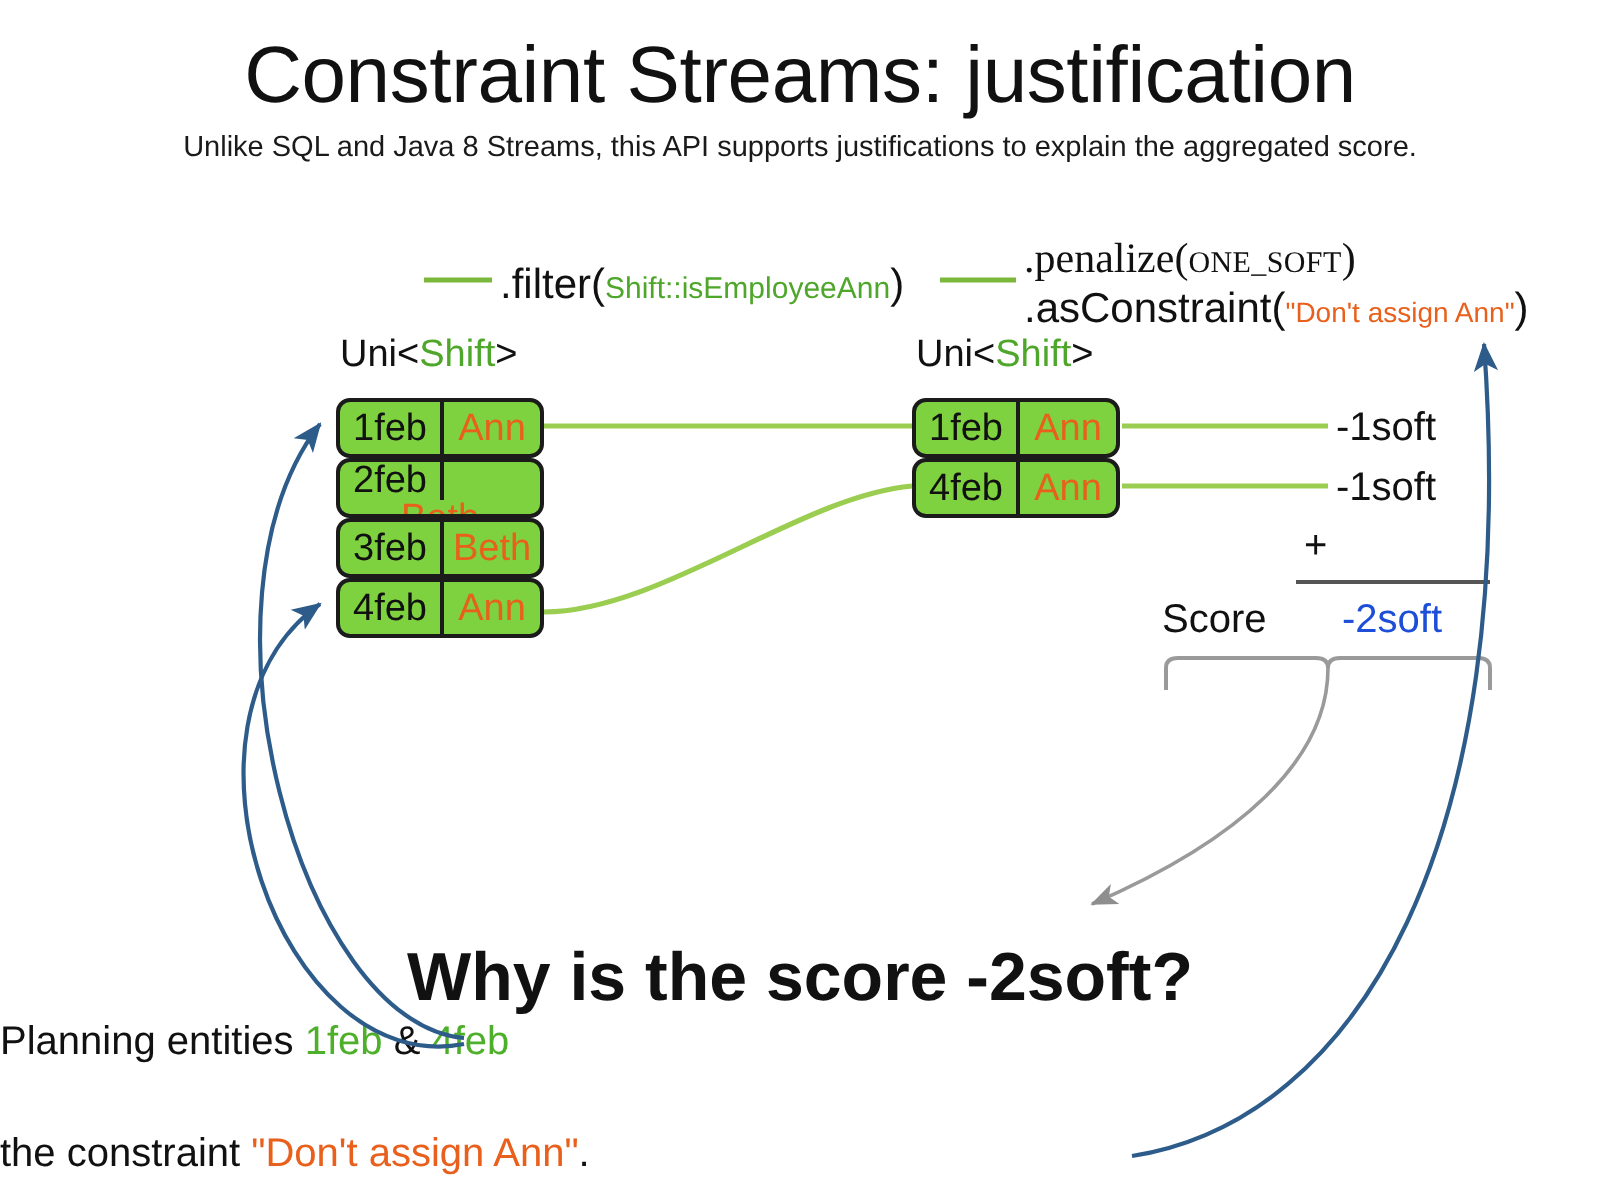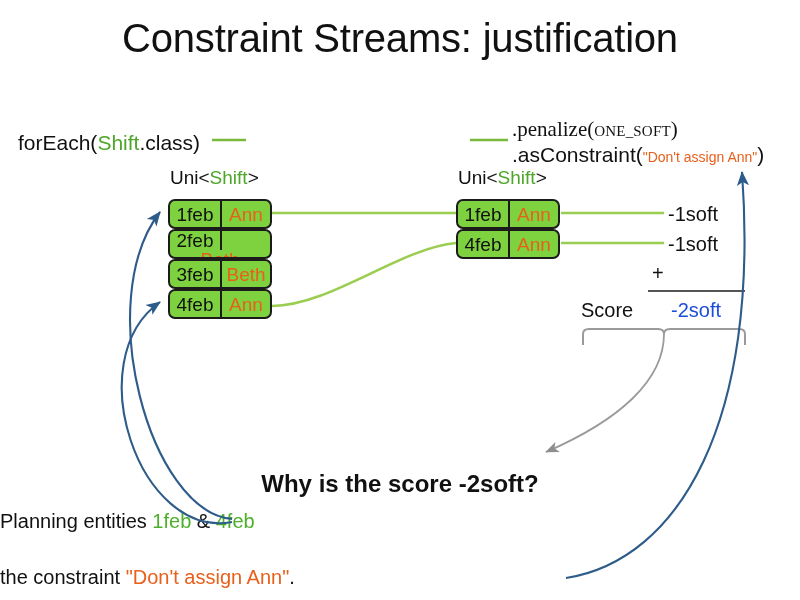--- a/index.html
+++ b/index.html
@@ -154,21 +154,21 @@
     color: #1d4ed8;
   }
 
   
   .why-heading {
     position: absolute;
     left: 0;
     top: 470px;
     width: 800px;
     text-align: center;
-    font-size: 24px;
+    font-size: 34px;
     font-weight: bold;
     color: #111111;
     white-space: nowrap;
   }
   .why-line {
     position: absolute;
     left: 0;
     width: 800px;
     font-size: 20px;
     color: #111111;
@@ -190,23 +190,24 @@
     height: 600px;
     pointer-events: none;
   }
 </style>
 </head>
 <body>
 
 <div id="slide">
 
   <div class="title">Constraint Streams: justification</div>
-
-  <div class="code code-foreach"><span>forEach(</span><span class="tok-type">Shift</span><span>.class)</span></div>
-
+  <div class="subtitle">Unlike SQL and Java 8 Streams, this API supports justifications to explain the aggregated score.</div>
+
+
+  <div class="code code-filter"><span>.filter(</span><span class="tok-small">Shift::isEmployeeAnn</span><span>)</span></div>
 
   <div class="code code-penalize"><span>.penalize(</span><span class="tok-const">ONE_SOFT</span><span>)</span></div>
 
   <div class="code code-asconstraint"><span>.asConstraint(</span><span class="tok-str">"Don't assign Ann"</span><span>)</span></div>
 
   <div class="uni-caption uni-left"><span>Uni&lt;</span><span class="tok-type">Shift</span><span>&gt;</span></div>
 
   <div class="uni-caption uni-right"><span>Uni&lt;</span><span class="tok-type">Shift</span><span>&gt;</span></div>
 
   <div class="tuple" style="left:168px; top:199px;">

